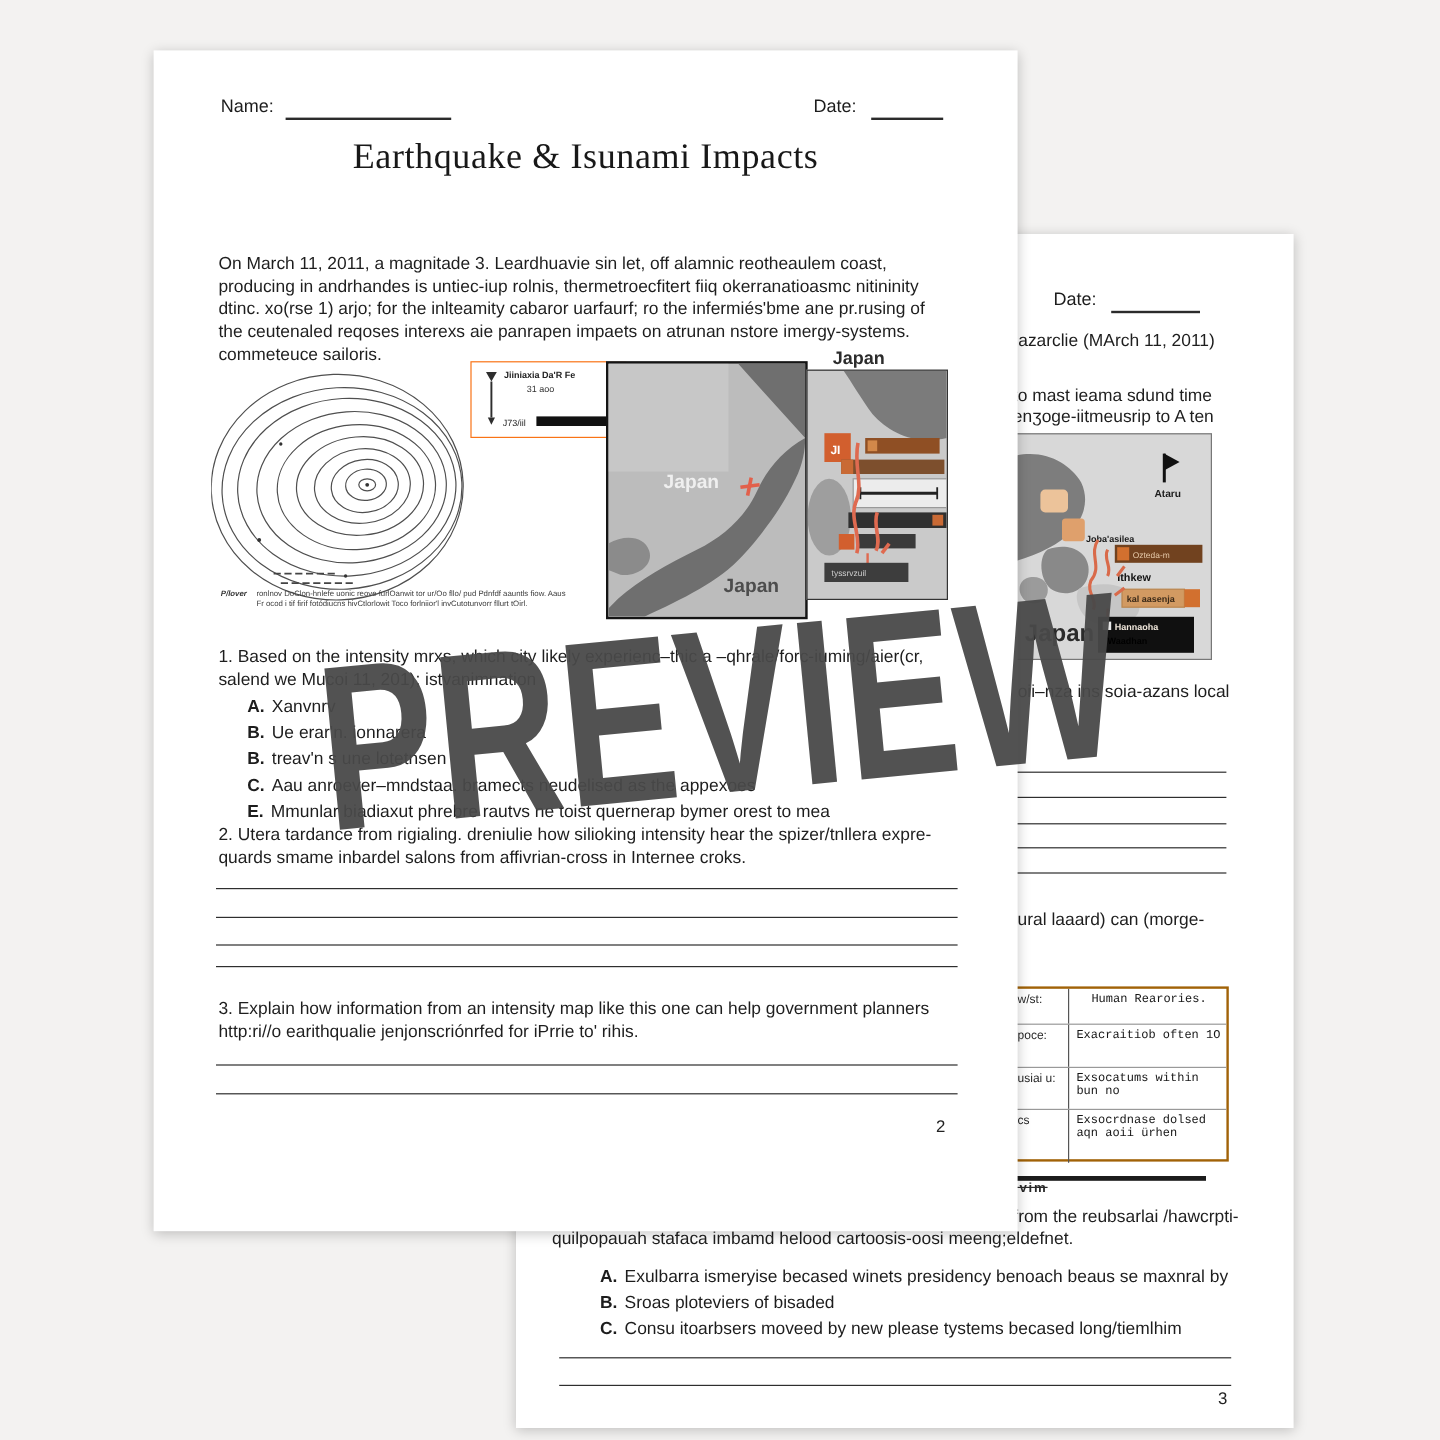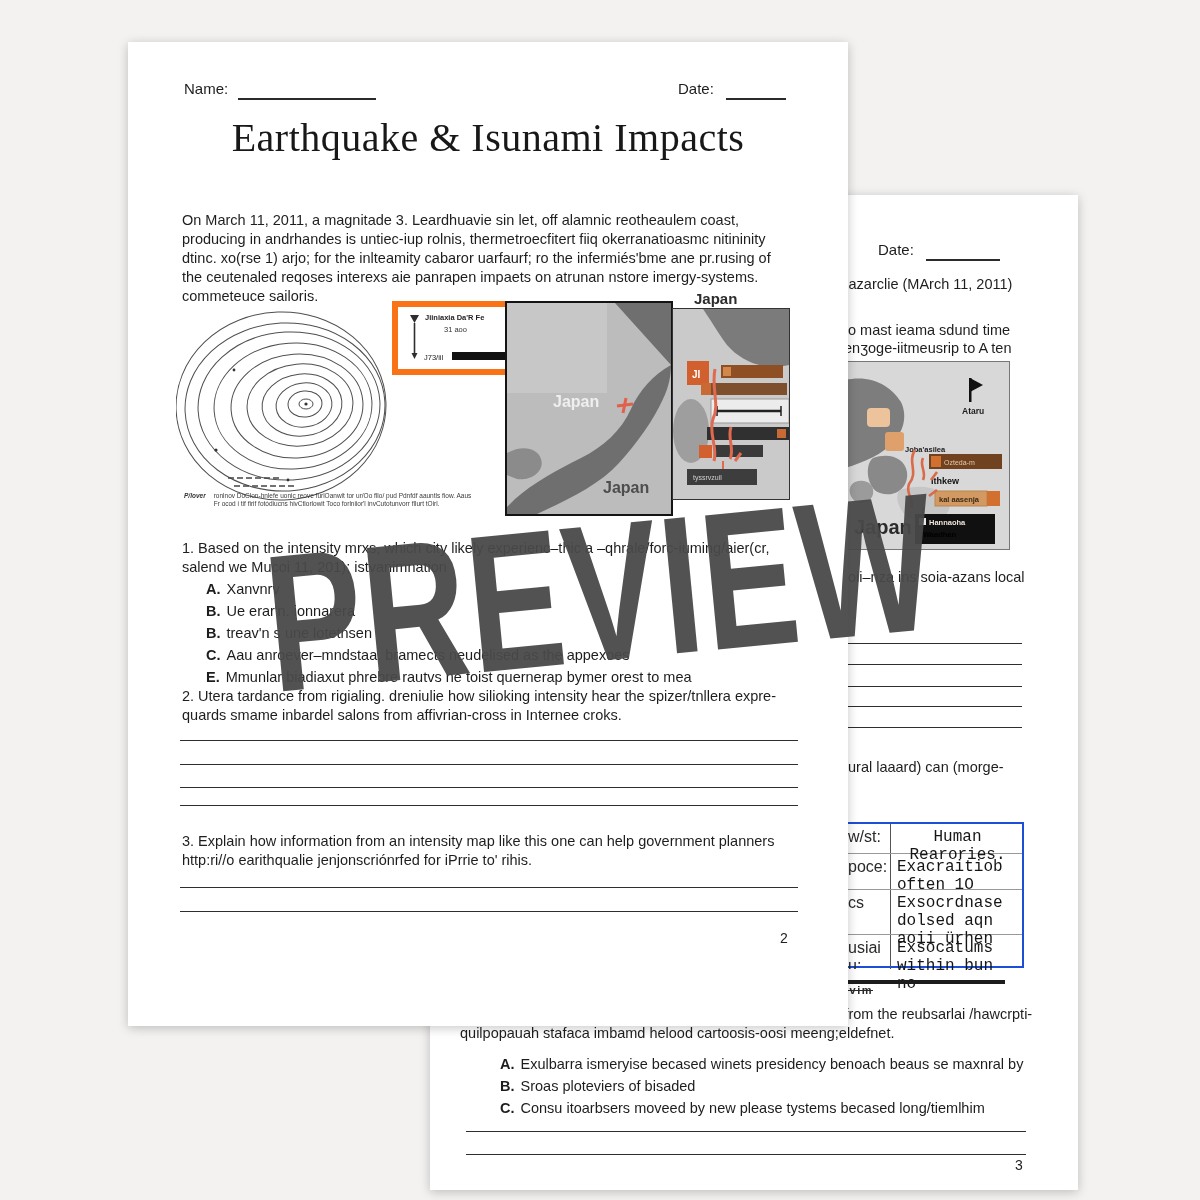--- a/index.html
+++ b/index.html
@@ -7,32 +7,32 @@
          font-family:"Liberation Sans",sans-serif;color:#1d1d1d;}
   .page{position:absolute;background:#ffffff;box-shadow:0 2px 10px rgba(0,0,0,0.22);}
   #page2{left:128px;top:42px;width:720px;height:984px;z-index:10;}
   #page3{left:430px;top:195px;width:648px;height:995px;z-index:5;}
   .abs{position:absolute;}
   .txt{font-size:14.5px;line-height:19px;color:#1e1e1e;}
   .tiny{font-size:6.5px;line-height:8px;color:#3a3a3a;filter:blur(0.3px);}
   .lbl{font-size:15px;}
   .u-line{position:absolute;border-bottom:2px solid #2b2b2b;height:0;}
   .ans-line{position:absolute;border-bottom:1.6px solid #2e2e2e;height:0;}
-  .doc-title{font-family:"Liberation Serif",serif;font-size:40px;color:#181818;
+  .doc-title{font-family:"Liberation Serif",serif;font-size:30px;color:#181818;
              width:100%;text-align:center;letter-spacing:0.5px;}
   .opt-row{display:flex;gap:6px;line-height:22px;font-size:14.5px;}
   .opt-letter{font-weight:bold;}
   .garbled{filter:blur(0.4px);}
   .watermark{position:absolute;left:258px;top:528px;z-index:40;white-space:nowrap;
              font-size:196px;font-weight:700;line-height:1;letter-spacing:2px;
              color:rgba(73,73,73,0.95);transform:rotate(-5.5deg) scaleX(0.73);
              transform-origin:left top;pointer-events:none;}
-  .legend-box{border:6px solid #f97316;text-align:center;}
+  .legend-box{border:1px solid #f97316;text-align:center;}
   .map-frame{overflow:hidden;}
-  .p3-table{border:2px solid #1d4ed8;display:flex;flex-direction:column;font-size:16px;}
+  .p3-table{border:2px solid #a16207;display:flex;flex-direction:column;font-size:10px;}
   .p3-row{display:flex;flex:0 0 auto;border-bottom:1px solid #999;}
   .p3-row:last-child{border-bottom:none;}
   .p3-cl{flex:0 0 40px;border-right:1px solid #555;padding:4px 2px 0 3px;color:#2a2a2a;overflow:hidden;}
   .p3-cr{flex:1;padding:4px 4px 0 6px;color:#151515;font-family:Liberation Mono, monospace;}
   .p3-cr.center{text-align:center;}
   .smudge{border-top:4px solid #1c1c1c;font-weight:bold;font-size:11px;letter-spacing:1.5px;
           color:#2a2a2a;filter:blur(0.6px);white-space:nowrap;overflow:hidden;text-decoration:line-through;}
   .pagenum{font-size:14px;color:#222;}
   .fig-caption{display:flex;gap:8px;width:330px;}
   .fig-caption .cap-label{font-size:6.5px;font-weight:bold;font-style:italic;color:#333;}
@@ -97,27 +97,27 @@
 
     <div class="abs p3-table" style="left:413px;top:627px;width:177px;height:142px;">
       <div class="p3-row" style="height:29px;">
         <div class="p3-cl">w/st:</div>
         <div class="p3-cr center">Human Rearories.</div>
       </div>
       <div class="p3-row" style="height:35px;">
         <div class="p3-cl">poce:</div>
         <div class="p3-cr">Exacraitiob often 1O</div>
       </div>
+      <div class="p3-row" style="height:34px;">
+        <div class="p3-cl">usiai u:</div>
+        <div class="p3-cr">Exsocatums within bun no</div>
+      </div>
       <div class="p3-row" style="height:44px;">
         <div class="p3-cl">cs</div>
         <div class="p3-cr">Exsocrdnase dolsed aqn aoii ürhen</div>
-      </div>
-      <div class="p3-row" style="height:34px;">
-        <div class="p3-cl">usiai u:</div>
-        <div class="p3-cr">Exsocatums within bun no</div>
       </div>
     </div>
 
     <div class="abs smudge" style="left:123px;top:785px;width:452px;">Henevire -11 whegerikriverwenenminn iweinivim</div>
 
     <div class="abs txt" style="left:30px;top:810px;width:578px;">8. EMIch reams contently disscribes the conceding impacts from the reubsarlai /hawcrpti-quilpopauah stafaca imbamd helood cartoosis-oosi meeng;eldefnet.</div>
     <div class="abs" style="left:70px;top:858px;">
       <div class="opt-row">
         <span class="opt-letter">A.</span>
         <span>Exulbarra ismeryise becased winets presidency benoach beaus se maxnral by</span>

